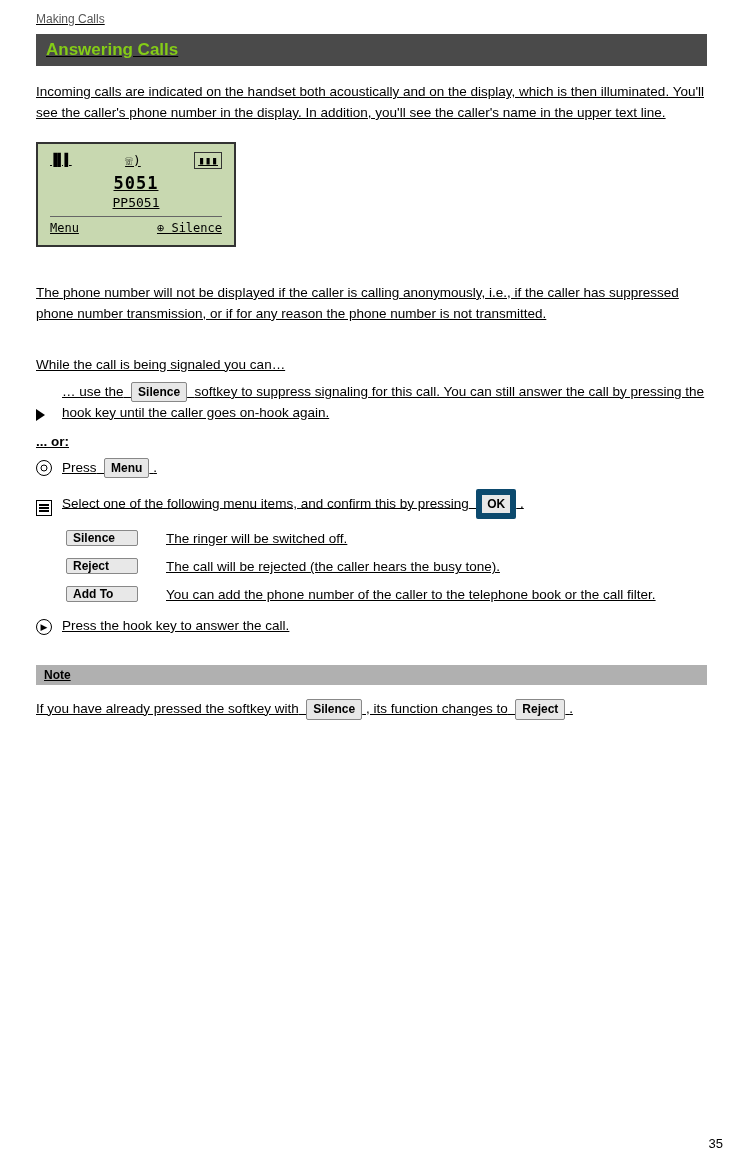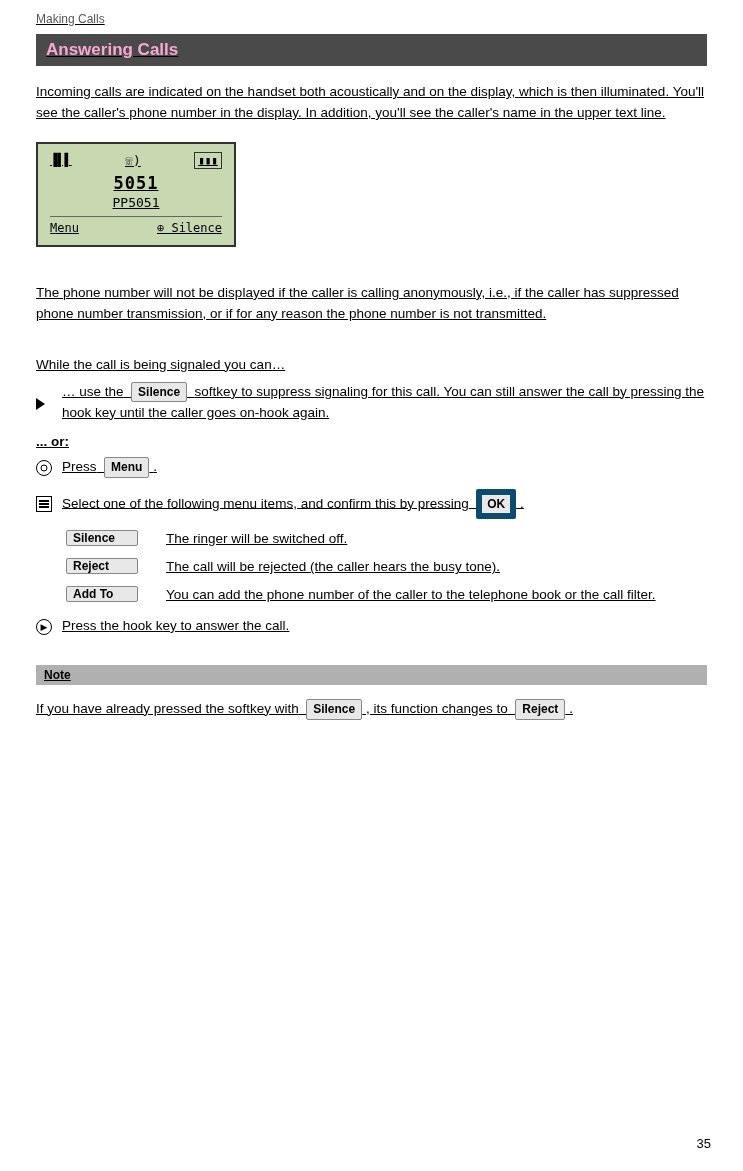--- a/index.html
+++ b/index.html
@@ -18,21 +18,21 @@
       text-decoration: underline;
     }
     .top-label {
       font-size: 12px;
       color: #555;
       margin-bottom: 8px;
       font-weight: normal;
     }
     .section-header {
       background: #4a4a4a;
-      color: #f9a8d4;
+      color: #84cc16;
       font-size: 17px;
       font-weight: bold;
       padding: 6px 10px;
       margin-bottom: 16px;
     }
     .body-text {
       font-size: 13.5px;
       line-height: 1.55;
       margin-bottom: 14px;
     }
@@ -87,21 +87,21 @@
     }
     .spacer {
       height: 18px;
     }
     .while-text {
       font-size: 13.5px;
       margin-bottom: 10px;
     }
     .bullet-row {
       display: flex;
-      align-items: center;
+      align-items: flex-end;
       margin-bottom: 10px;
     }
     .bullet-icon {
       min-width: 26px;
       font-size: 14px;
       padding-top: 1px;
     }
     .bullet-content {
       font-size: 13.5px;
       line-height: 1.55;
@@ -171,21 +171,21 @@
       margin-bottom: 14px;
     }
     .note-text {
       font-size: 13.5px;
       line-height: 1.55;
       padding-bottom: 10px;
     }
     .page-number {
       position: absolute;
       bottom: 20px;
-      right: 32px;
+      right: 20px;
       font-size: 13px;
     }
     .triangle-right {
       display: inline-block;
       width: 0;
       height: 0;
       border-top: 6px solid transparent;
       border-bottom: 6px solid transparent;
       border-left: 9px solid #000;
       margin-right: 6px;

